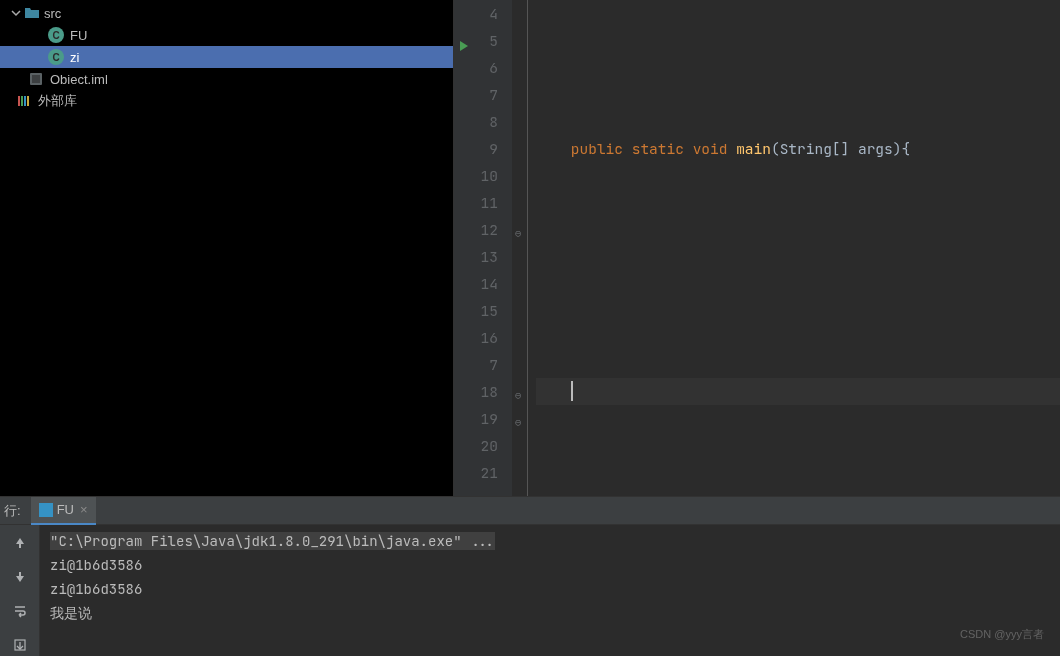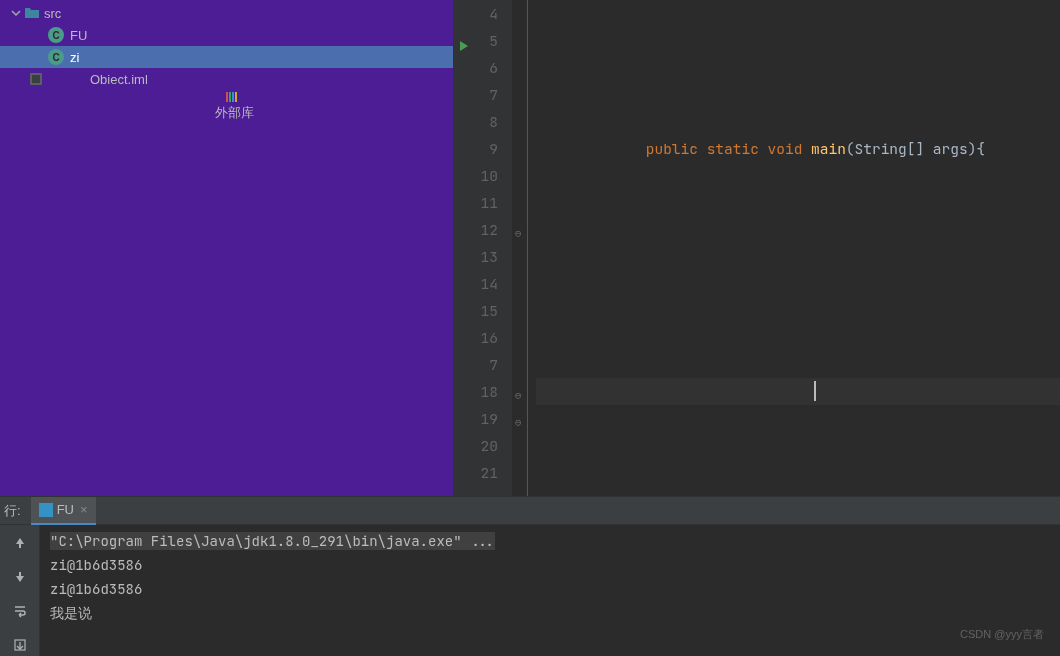--- a/index.html
+++ b/index.html
@@ -15,21 +15,21 @@
   display: flex;
   flex-direction: column;
 }
 .top-area {
   display: flex;
   flex: 1;
   min-height: 0;
 }
 .sidebar {
   width: 454px;
-  background: #4c1d95;
+  background: #000000;
   border-right: 1px solid #323232;
   padding-top: 2px;
   overflow: hidden;
 }
 .tree-row {
   height: 22px;
   display: flex;
   align-items: center;
   padding-left: 8px;
   cursor: pointer;
@@ -87,22 +87,22 @@
 }
 .scratch-icon .clock {
   position: absolute;
   width: 8px; height: 8px;
   border-radius: 50%;
   background: #3592c4;
   bottom: -1px; left: -1px;
 }
 .indent-0 { padding-left: 8px; }
 .indent-1 { padding-left: 48px; }
-.indent-iml { padding-left: 28px; gap: 40px; }
-.indent-root { padding-left: 16px; flex-direction: column; }
+.indent-iml { padding-left: 28px; }
+.indent-root { padding-left: 16px; }
 
 .editor {
   flex: 1;
   background: #2b2b2b;
   display: flex;
   font-family: "JetBrains Mono", Consolas, monospace;
   font-size: 14.5px;
   line-height: 27px;
   overflow: hidden;
 }
@@ -132,21 +132,21 @@
   left: 3px;
   color: #606366;
   font-size: 11px;
 }
 .code-area {
   flex: 1;
   padding-left: 8px;
   white-space: pre;
   position: relative;
 }
-.code-line { height: 27px; position: relative; text-align: center; }
+.code-line { height: 27px; position: relative; }
 .hl-current {
   background: #323232;
   position: absolute;
   left: 0; right: 0;
   height: 27px;
 }
 .caret {
   display: inline-block;
   width: 2px;
   height: 20px;

